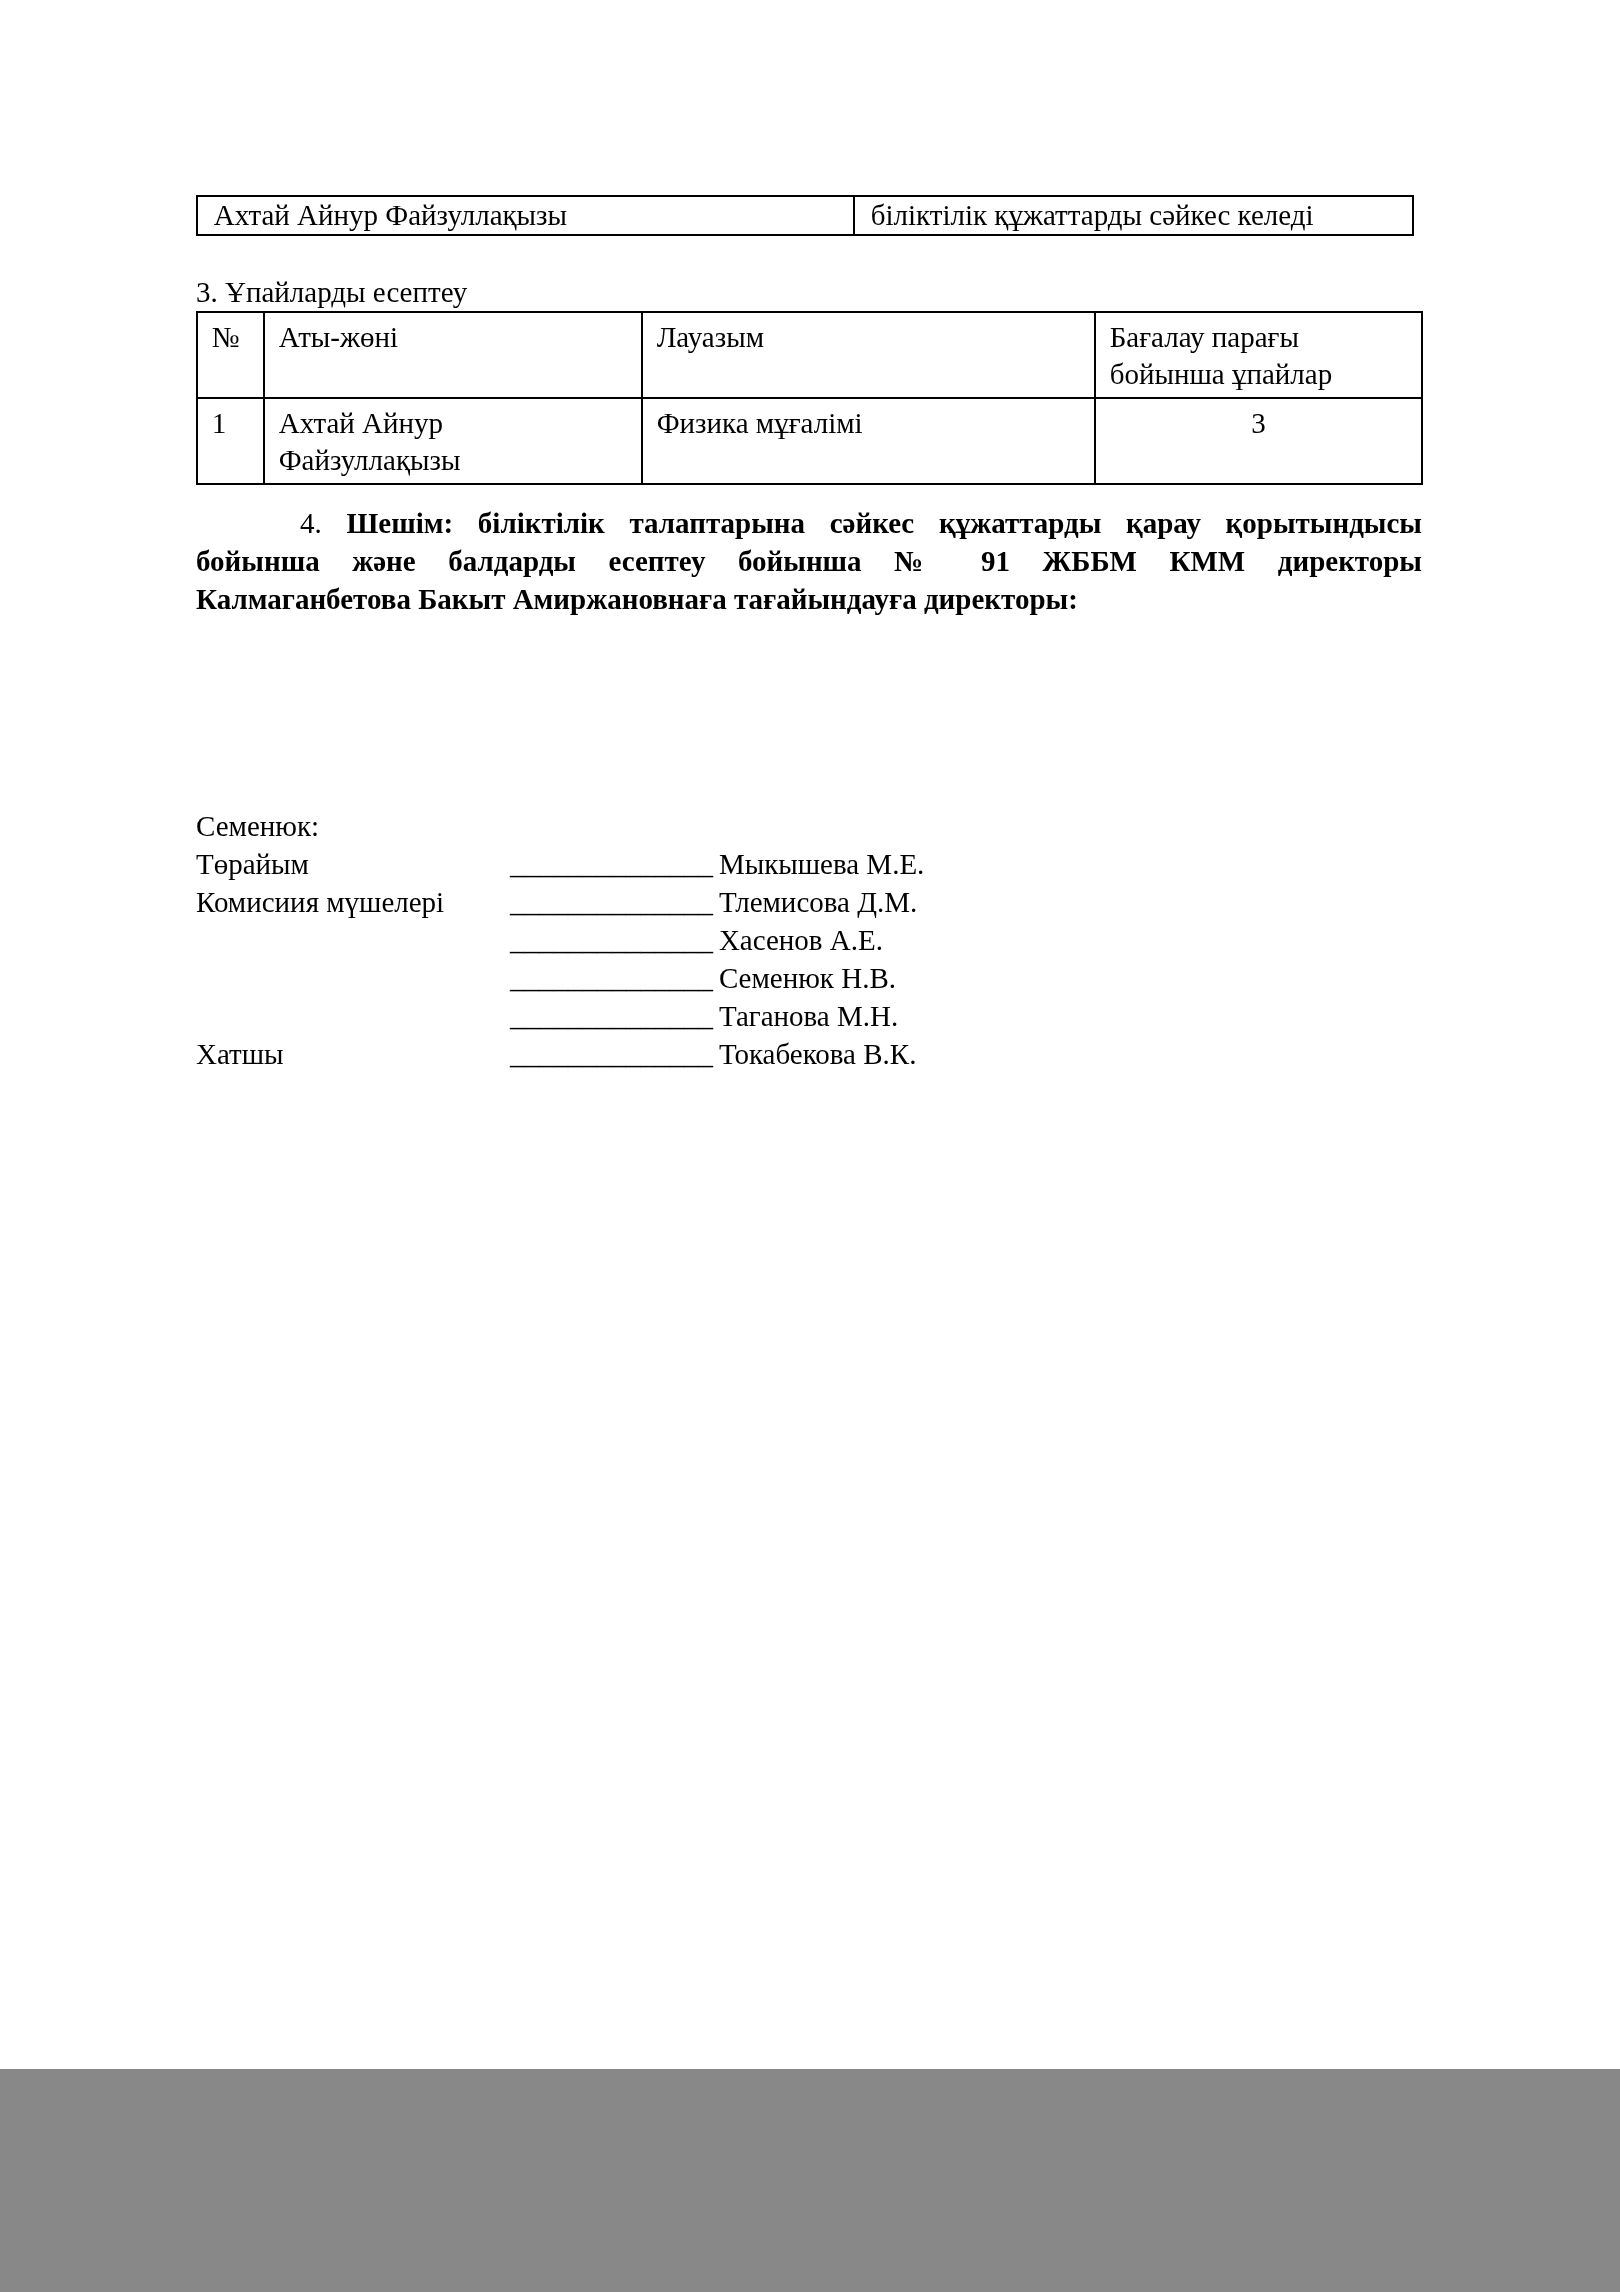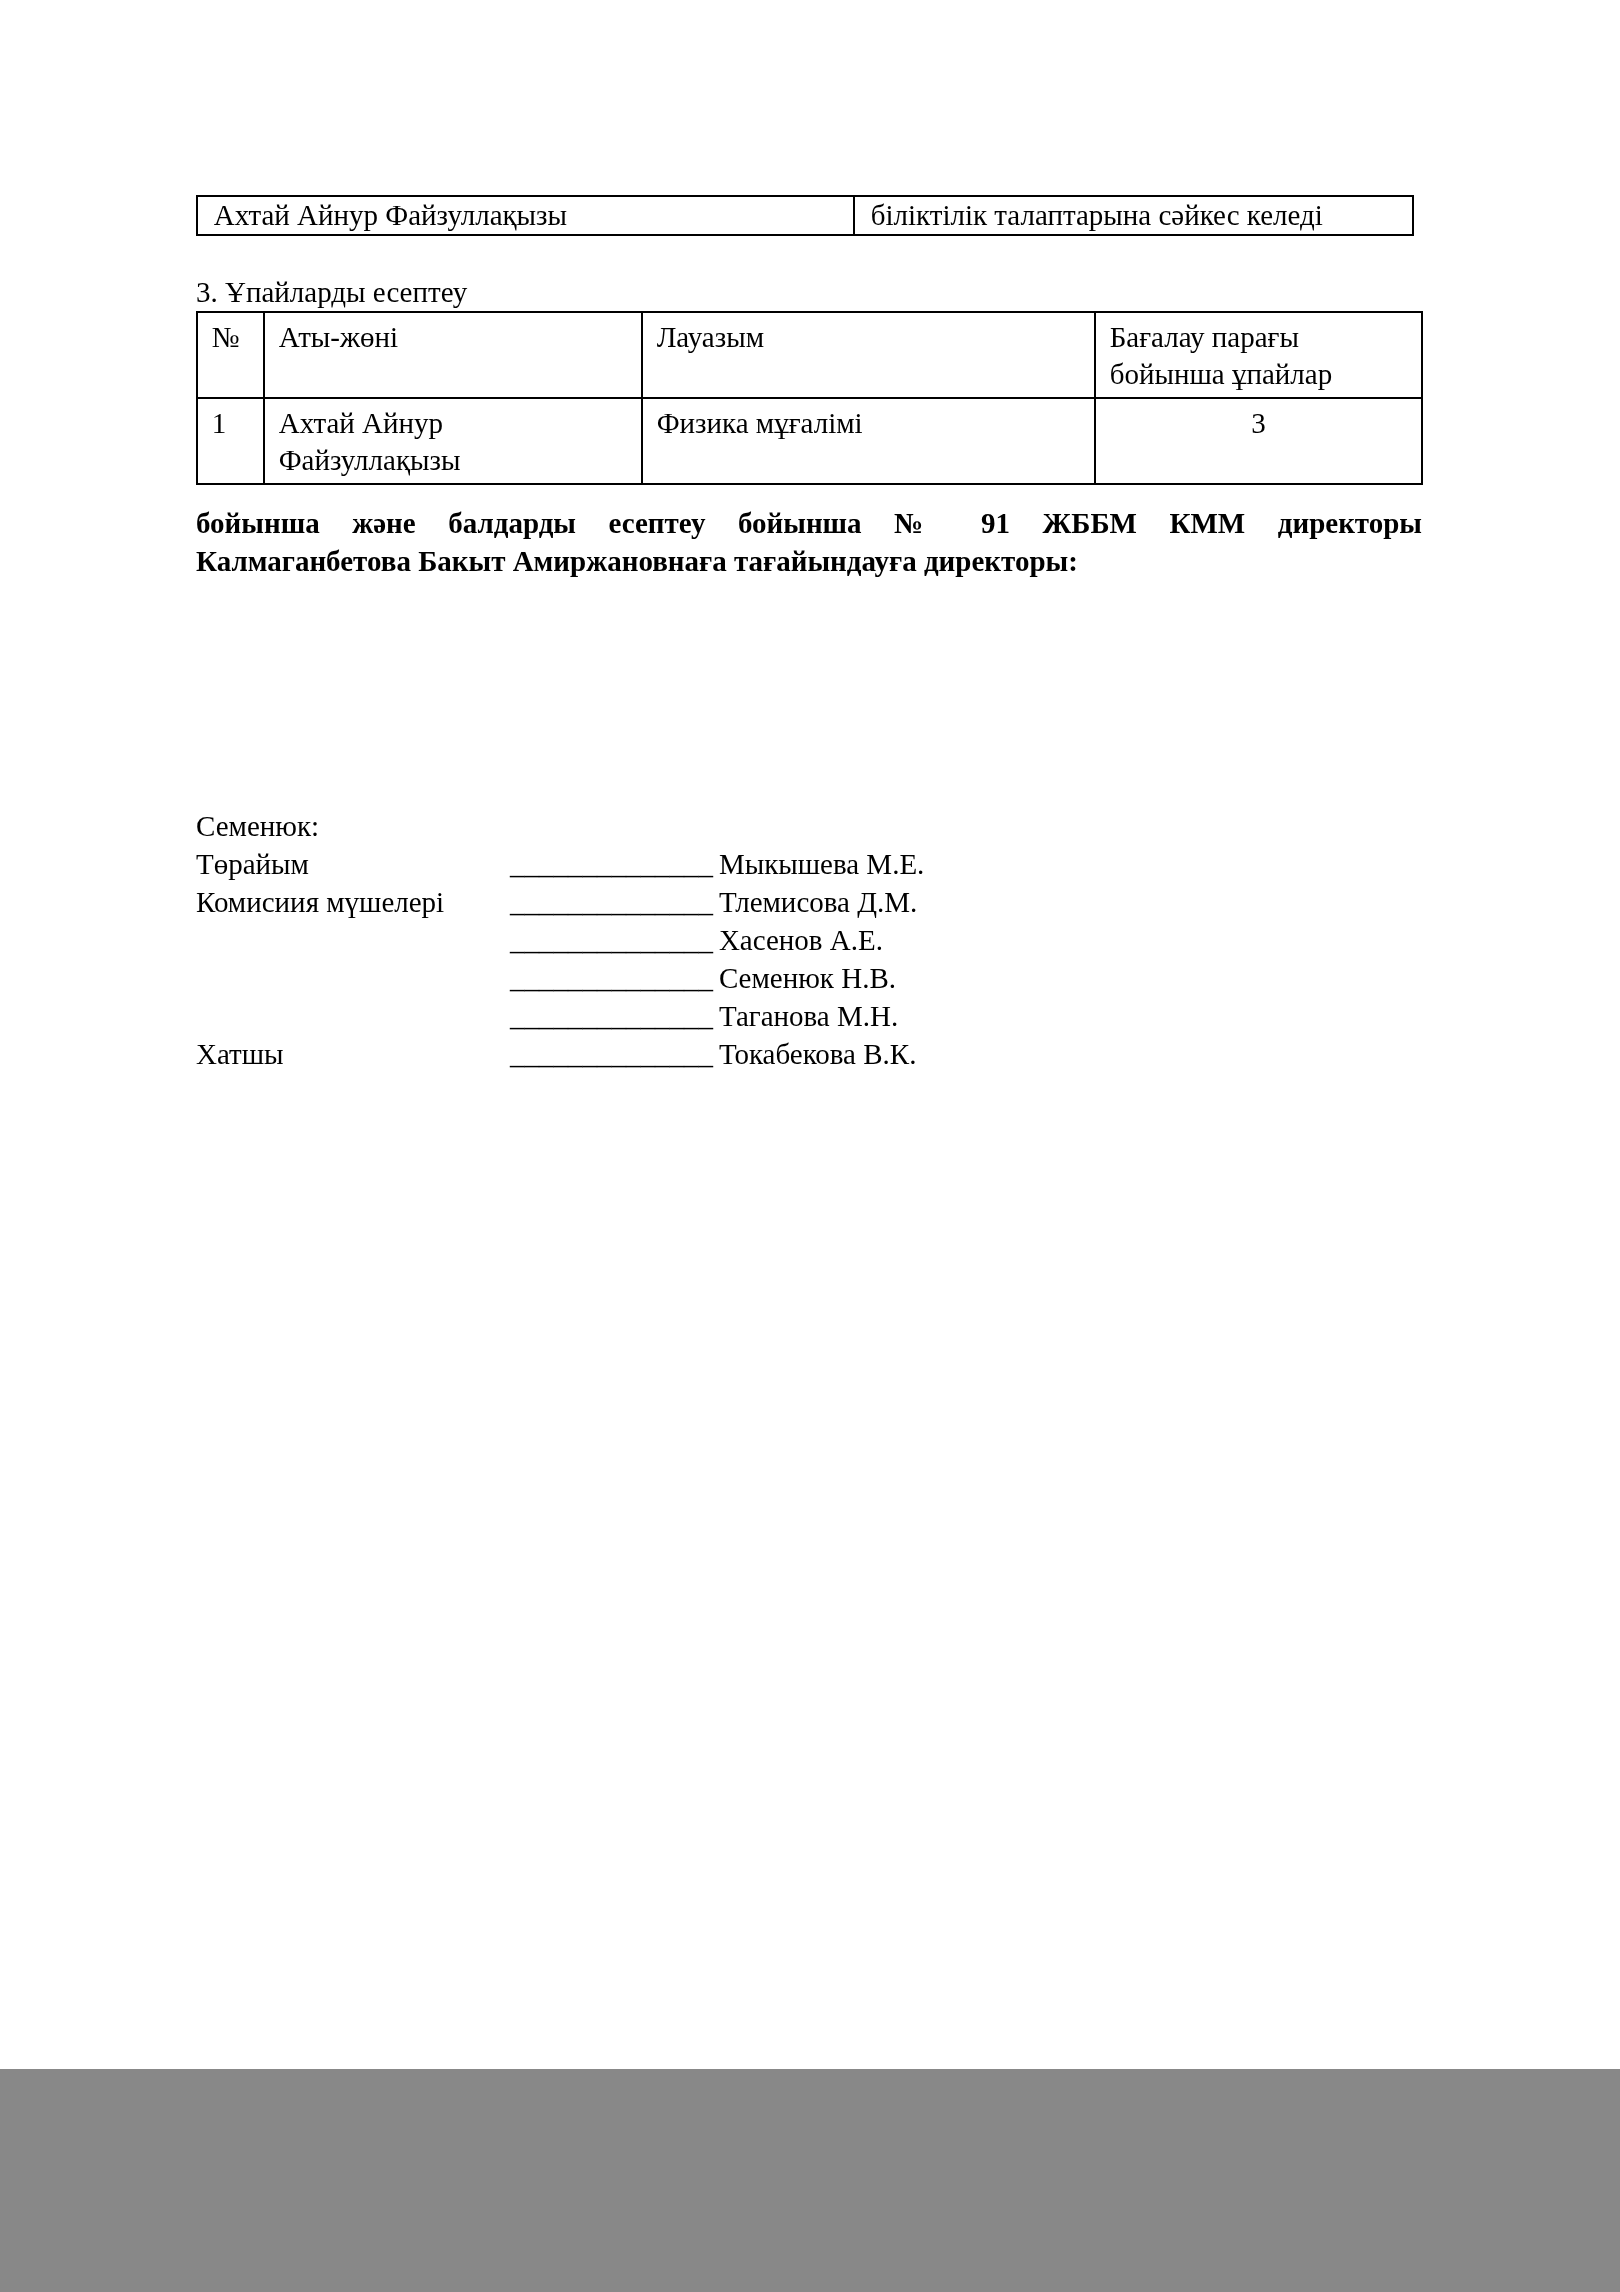--- a/index.html
+++ b/index.html
@@ -52,21 +52,21 @@
 <div class="page">
 
   <table class="abs table1">
     <colgroup>
         <col style="width:657px">
         <col style="width:559px">
       </colgroup>
     <tbody>
         <tr>
       <td>Ахтай Айнур Файзуллақызы</td>
-      <td>біліктілік талаптарына сәйкес келеді</td>
+      <td>біліктілік құжаттарды сәйкес келеді</td>
     </tr>
   </tbody>
     </table>
 
   <div class="abs heading3">3. Ұпайларды есептеу</div>
 
   <table class="abs table2">
     <colgroup>
       <col style="width:67px">
         <col style="width:378px">
@@ -83,20 +83,21 @@
     <tr class="data-row">
       <td>1</td>
       <td>Ахтай Айнур Файзуллақызы</td>
       <td>Физика мұғалімі</td>
       <td class="center">3</td>
     </tr>
   </tbody>
     </table>
 
   <div class="abs para4">
+    <div class="jline"><span class="indent"></span><span>4. </span><span class="b">Шешім: біліктілік талаптарына сәйкес құжаттарды қарау қорытындысы</span></div>
     <div class="jline b">бойынша және балдарды есептеу бойынша № 91 ЖББМ КММ директоры</div>
     <div class="lline b">Калмаганбетова Бакыт Амиржановнаға тағайындауға директоры:</div>
   </div>
 
 
   <div class="abs signatures">
     <div>Семенюк:</div>
 
     <div class="sig-row">
       <span class="sig-role">Төрайым</span>

